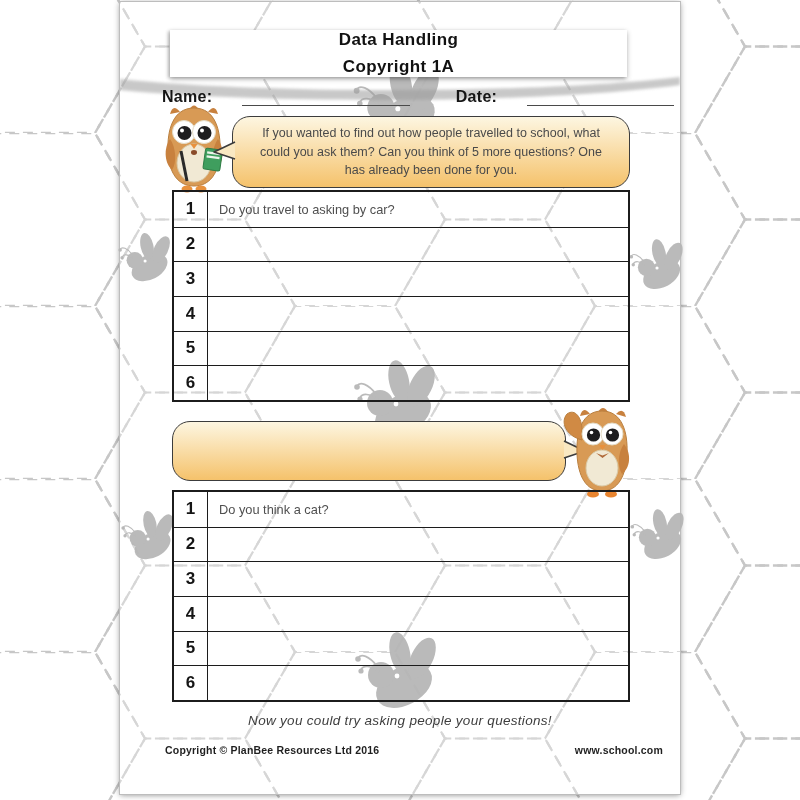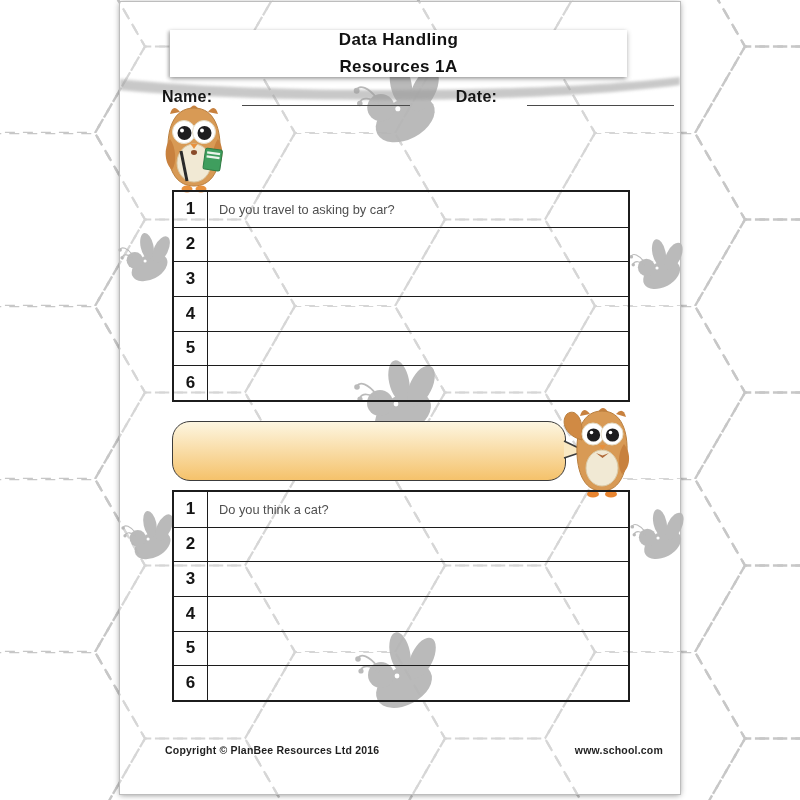--- a/index.html
+++ b/index.html
@@ -214,36 +214,42 @@
     <use href="#beeSym"></use>
   </svg>
 <svg class="bee" style="left:350px;top:628px;width:100px;height:90px">
     <use href="#beeSym"></use>
   </svg>
 
 <div class="page-content">
 
   <div class="banner">
     <span class="title">Data Handling</span>
-    <span class="title">Resources 1A</span>
+    <span class="title">Copyright 1A</span>
   </div>
   <svg class="swoosh" width="560" height="38" viewBox="0 0 560 38">
     <path d="M0,11 C140,26 420,26 560,9 L560,17 C420,36 140,36 0,22 Z" fill="#9c9c9c" opacity="0.55" filter="url(#softblur)"></path>
   </svg>
 
   <div class="fields-row">
     <span class="field-label">Name:</span>
     <span class="write-line line-name"></span>
     <span class="field-label">Date:</span>
     <span class="write-line line-date"></span>
   </div>
 
   <svg class="owl owl-left" viewBox="0 0 78 93">
       <use href="#owlBooks"></use>
     </svg>
+  <div class="bubble bubble-1">
+    <svg class="tail tail-left" width="24" height="22">
+      <path d="M23,2 L2,12 L23,19" fill="#f9e8c2" stroke="#3c3c3c" stroke-width="1.6" stroke-linejoin="round"></path>
+    </svg>
+    <span>If you wanted to find out how people travelled to school, what could you ask them? Can you think of 5 more questions? One has already been done for you.</span>
+  </div>
 
   <div class="qtable qtable-1">
     <div class="qrow">
         <div class="qnum">1</div>
         <div class="qtext">Do you travel to asking by car?</div>
       </div>
     <div class="qrow">
         <div class="qnum">2</div>
         <div class="qtext"></div>
       </div>
@@ -294,18 +300,19 @@
     <div class="qrow">
         <div class="qnum">5</div>
         <div class="qtext"></div>
       </div>
     <div class="qrow">
         <div class="qnum">6</div>
         <div class="qtext"></div>
       </div>
   </div>
 
+  <div class="footer-prompt">Now you could try asking people your questions!</div>
   <div class="copyright-row">
     <span>Copyright © PlanBee Resources Ltd 2016</span>
     <span>www.school.com</span>
   </div>
 
 </div>
 
 </body></html>

